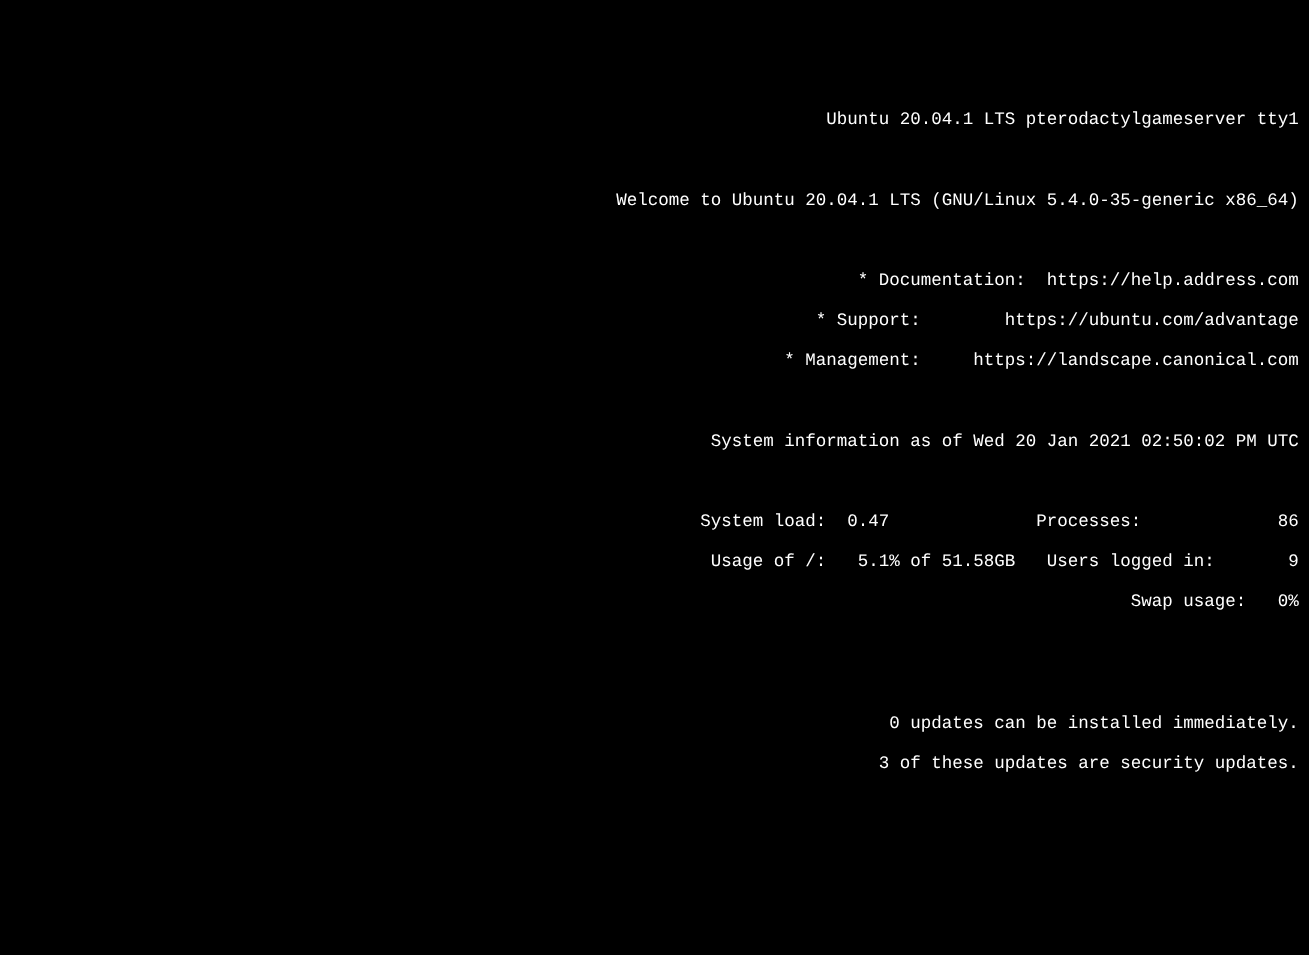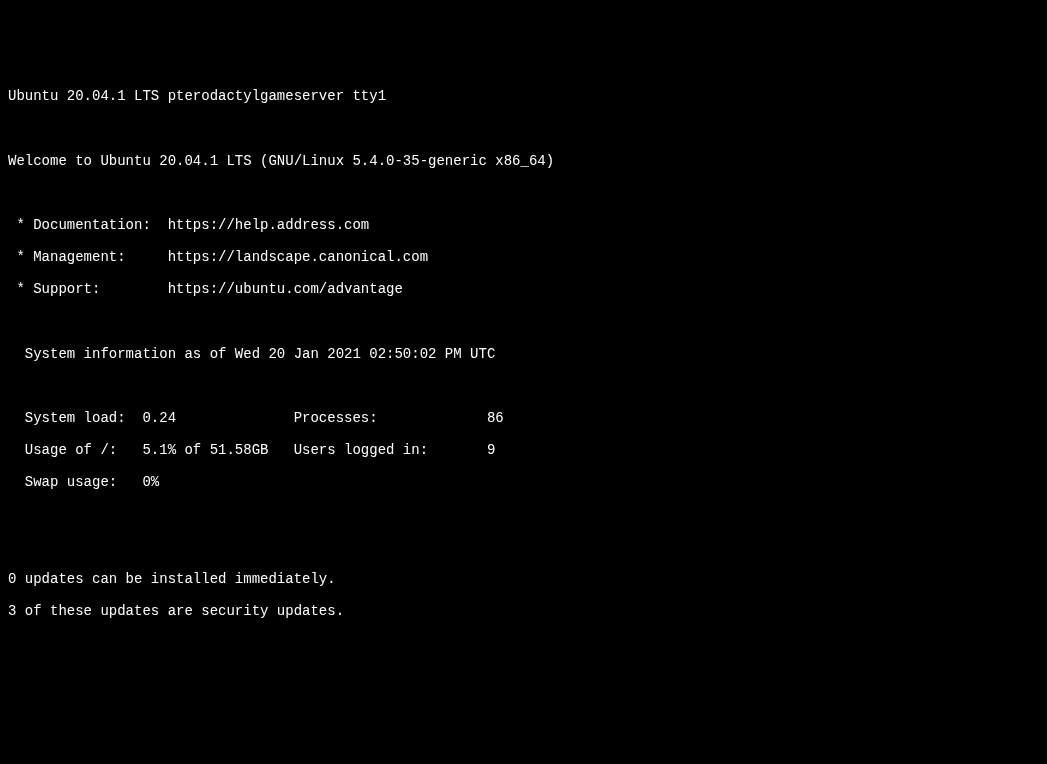--- a/index.html
+++ b/index.html
@@ -11,39 +11,40 @@
       padding: 8px;
       line-height: 1.15;
       white-space: pre;
     }
     .terminal {
       width: 1031px;
     }
     .line {
       display: block;
       min-height: 16px;
+      text-align: right;
     }
   </style>
 </head>
 <body>
 
 
 
 <div class="terminal">
 <span class="line">Ubuntu 20.04.1 LTS pterodactylgameserver tty1</span>
 <span class="line"></span>
 <span class="line">Welcome to Ubuntu 20.04.1 LTS (GNU/Linux 5.4.0-35-generic x86_64)</span>
 <span class="line"></span>
 <span class="line"> * Documentation:  https://help.address.com</span>
+<span class="line"> * Support:        https://ubuntu.com/advantage</span>
 <span class="line"> * Management:     https://landscape.canonical.com</span>
-<span class="line"> * Support:        https://ubuntu.com/advantage</span>
 <span class="line"></span>
 <span class="line">  System information as of Wed 20 Jan 2021 02:50:02 PM UTC</span>
 <span class="line"></span>
-<span class="line">  System load:  0.24              Processes:             86</span>
+<span class="line">  System load:  0.47              Processes:             86</span>
 <span class="line">  Usage of /:   5.1% of 51.58GB   Users logged in:       9</span>
 <span class="line">  Swap usage:   0%</span>
 <span class="line"></span>
 <span class="line"></span>
 <span class="line">0 updates can be installed immediately.</span>
 <span class="line">3 of these updates are security updates.</span>
 <span class="line"></span>
 <span class="line"></span>
 
 

